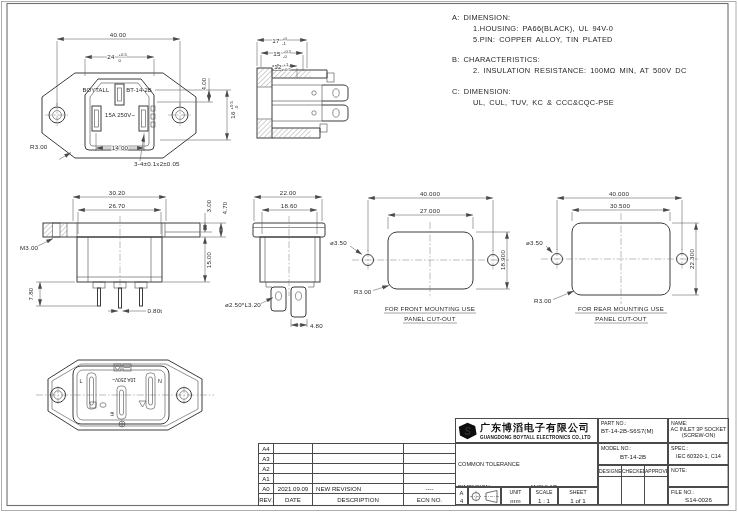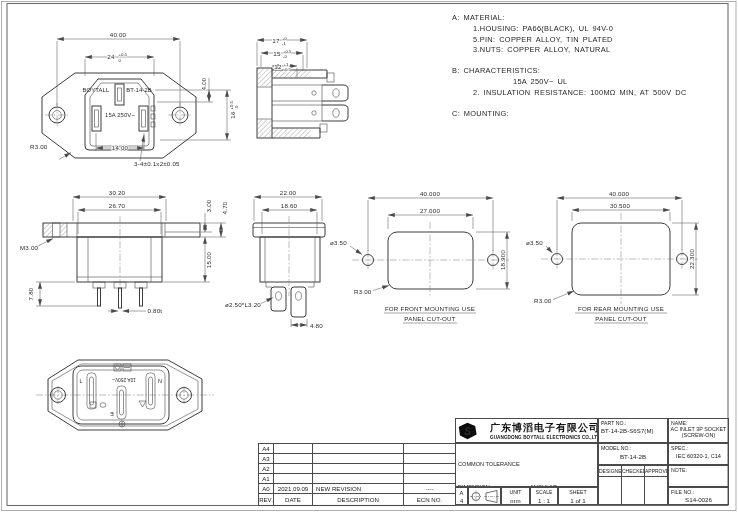--- a/index.html
+++ b/index.html
@@ -363,28 +363,27 @@
       <ellipse class="o2" cx="103" cy="405" rx="3" ry="2.3"></ellipse>
       <path class="o2" d="M139,401 h7 l-3.5,6 z"></path>
       <circle class="o2" cx="122" cy="424" r="3"></circle>
       <line class="o2" x1="119" y1="424" x2="125" y2="424"></line>
           <line class="o2" x1="122" y1="421" x2="122" y2="427"></line>
     </g>
   </g>
 </svg>
 
 <div id="spec">
-  <div class="sl">A: MATERIAL:</div>
+  <div class="sl">A: DIMENSION:</div>
   <div class="sl i1">1.HOUSING: PA66(BLACK), UL 94V-0</div>
   <div class="sl i1">5.PIN: COPPER ALLOY, TIN PLATED</div>
-  <div class="sl i1">3.NUTS: COPPER ALLOY, NATURAL</div>
   <div class="sl gap">B: CHARACTERISTICS:</div>
-  <div class="sl i2">15A 250V~ UL</div>
   <div class="sl i1">2. INSULATION RESISTANCE: 100MΩ MIN, AT 500V DC</div>
-  <div class="sl gap">C: MOUNTING:</div>
+  <div class="sl gap">C: DIMENSION:</div>
+  <div class="sl i1">UL, CUL, TUV, KC &amp; CCC&amp;CQC-PSE</div>
 </div>
 
 <div id="revtable">
   <table>
     <colgroup>
           <col style="width:15px">
           <col style="width:39px">
           <col style="width:91px">
           <col style="width:52px">
         </colgroup>
@@ -428,21 +427,21 @@
   </tbody>
       </table>
 </div>
 
 <div id="tblock">
   <div class="cell" style="left:0;top:0;width:143px;height:25px;display:flex;align-items:center;padding-left:2px">
     <svg width="19" height="18" style="position:static;flex:none">
       <polygon points="9.5,0.8 17.2,4 18.6,12.6 9.5,17.2 2,13.6 0.8,4.8" fill="#0d0d0d"></polygon>
       <text x="9.5" y="12.8" text-anchor="middle" font-size="10" font-style="italic" font-weight="bold" fill="#fff">S</text>
     </svg>
-    <div style="margin-left:13px">
+    <div style="margin-left:3px">
       <div class="cn">广东博滔电子有限公司</div>
       <div class="en">GUANGDONG BOYTALL ELECTRONICS CO.,LTD</div>
     </div>
   </div>
 
   <div class="cell tolc" style="left:0;top:25px;width:143px;height:44px">
     <div>COMMON TOLERANCE</div>
     <div style="display:flex"><span style="width:72px">DIMENSION:</span><span>ANGULAR:</span></div>
     
     

